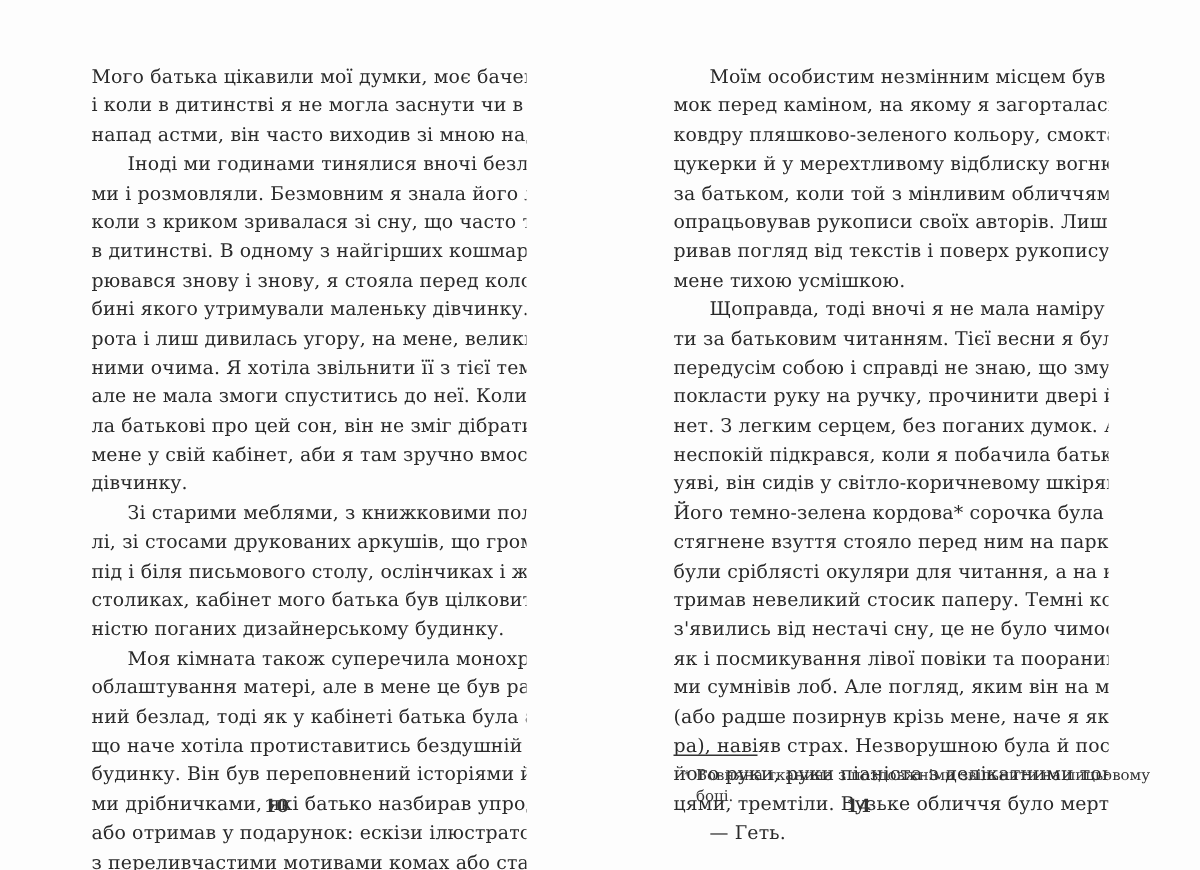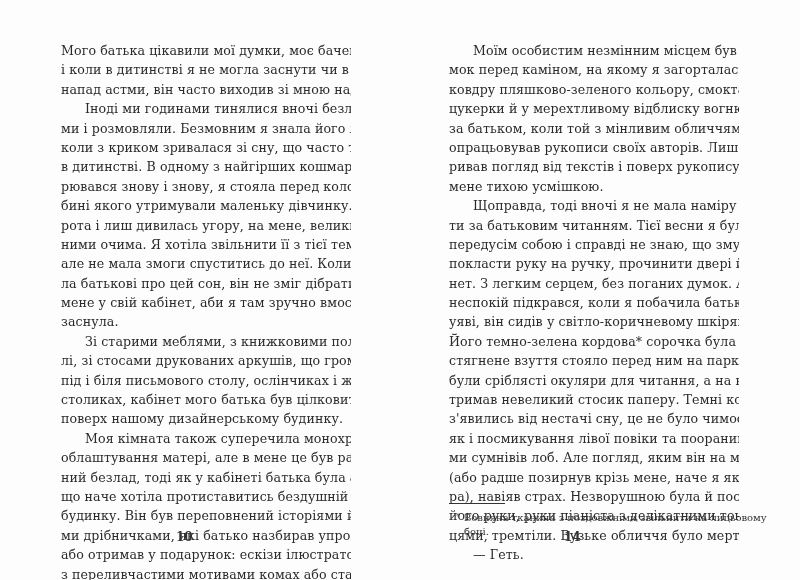--- a/index.html
+++ b/index.html
@@ -77,26 +77,26 @@
         <span class="line">ми і розмовляли. Безмовним я знала його лише в ті ночі,</span>
         <span class="line">коли з криком зривалася зі сну, що часто траплялося</span>
         <span class="line">в дитинстві. В одному з найгірших кошмарів, що повто-</span>
         <span class="line">рювався знову і знову, я стояла перед колодязем, у гли-</span>
         <span class="line">бині якого утримували маленьку дівчинку. Вона не мала</span>
         <span class="line">рота і лиш дивилась угору, на мене, великими зневіре-</span>
         <span class="line">ними очима. Я хотіла звільнити її з тієї темної в'язниці,</span>
         <span class="line">але не мала змоги спуститись до неї. Коли я розпові-</span>
         <span class="line">ла батькові про цей сон, він не зміг дібрати слів і взяв</span>
         <span class="line">мене у свій кабінет, аби я там зручно вмостилась і далі</span>
-        <span class="line last">заснула.</span>
+        <span class="line last">дівчинку.</span>
         <span class="line indent">Зі старими меблями, з книжковими полицями до сте-</span>
         <span class="line">лі, зі стосами друкованих аркушів, що громадились на,</span>
         <span class="line">під і біля письмового столу, ослінчиках і журнальних</span>
         <span class="line">столиках, кабінет мого батька був цілковитою протилеж-</span>
-        <span class="line last">поверх нашому дизайнерському будинку.</span>
+        <span class="line last">ністю поганих дизайнерському будинку.</span>
         <span class="line indent">Моя кімната також суперечила монохромному стилю</span>
         <span class="line">облаштування матері, але в мене це був радше хаотич-</span>
         <span class="line">ний безлад, тоді як у кабінеті батька була атмосфера,</span>
         <span class="line">що наче хотіла протиставитись бездушній порожнечі</span>
         <span class="line">будинку. Він був переповнений історіями й вигадливи-</span>
         <span class="line">ми дрібничками, які батько назбирав упродовж життя</span>
         <span class="line">або отримав у подарунок: ескізи ілюстраторів, преспап'є</span>
         <span class="line">з переливчастими мотивами комах або стара друкарська</span>
       </div>
     <div class="page-number">10</div>

